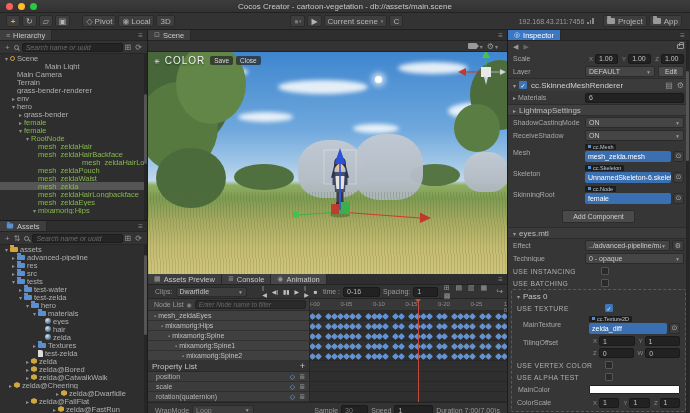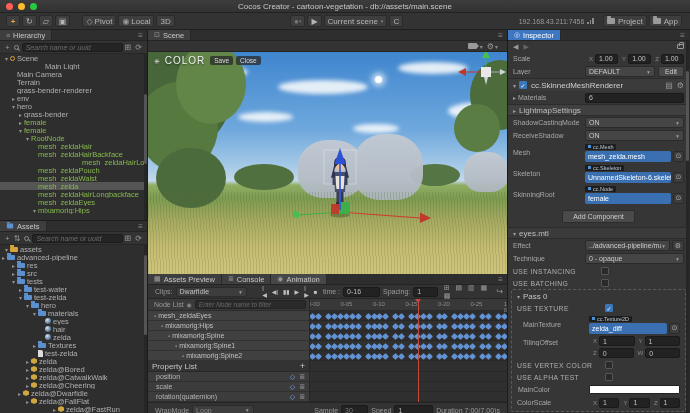--- a/index.html
+++ b/index.html
@@ -338,21 +338,21 @@
         </div>
         <div class="tree" id="asset-tree">
           <div class="vscroll">
               <span class="thumb" style="top:10px;height:80px"></span>
             </div>
         <div class="trow" style="padding-left: 3px;">
               <span class="arr">▾</span>
               <span class="nico folder-o"></span>
               <span class="lbl ">assets</span>
             </div>
-            <div class="trow" style="">
+            <div class="trow" style="padding-left: 10px;">
               <span class="arr">▸</span>
               <span class="nico folder"></span>
               <span class="lbl ">advanced-pipeline</span>
             </div>
             <div class="trow" style="padding-left: 10px;">
               <span class="arr">▸</span>
               <span class="nico folder"></span>
               <span class="lbl ">res</span>
             </div>
             <div class="trow" style="padding-left: 10px;">
@@ -418,26 +418,26 @@
             <div class="trow" style="padding-left: 24px;">
               <span class="arr">▸</span>
               <span class="nico prefab"></span>
               <span class="lbl ">zelda@Bored</span>
             </div>
             <div class="trow" style="padding-left: 24px;">
               <span class="arr">▸</span>
               <span class="nico prefab"></span>
               <span class="lbl ">zelda@CatwalkWalk</span>
             </div>
-            <div class="trow" style="padding-left: 24px;">
+            <div class="trow" style="padding-left: 7px;">
               <span class="arr">▸</span>
               <span class="nico prefab"></span>
               <span class="lbl ">zelda@Cheering</span>
             </div>
-            <div class="trow" style="padding-left: 16px;">
+            <div class="trow" style="padding-left: 22px; margin-left: 32px;">
               <span class="arr">▸</span>
               <span class="nico prefab"></span>
               <span class="lbl ">zelda@Dwarfidle</span>
             </div>
             <div class="trow" style="padding-left: 24px;">
               <span class="arr">▸</span>
               <span class="nico prefab"></span>
               <span class="lbl ">zelda@FallFlat</span>
             </div>
             <div class="trow" style="padding-left: 24px; justify-content: center;">

